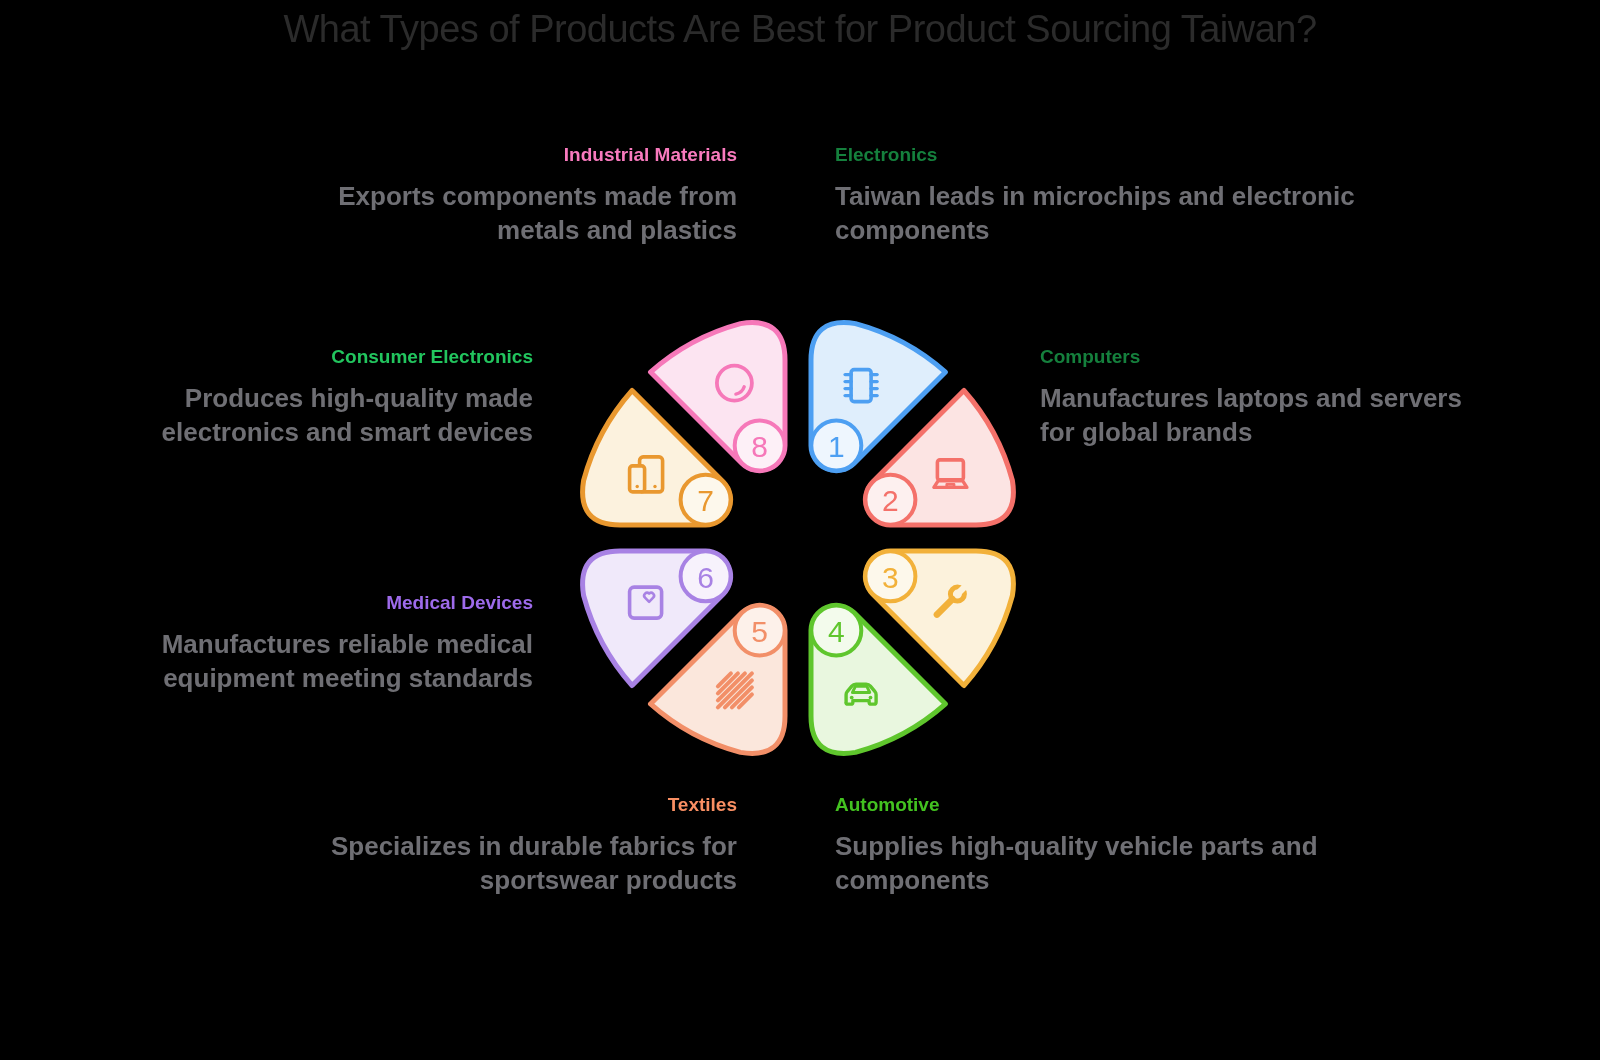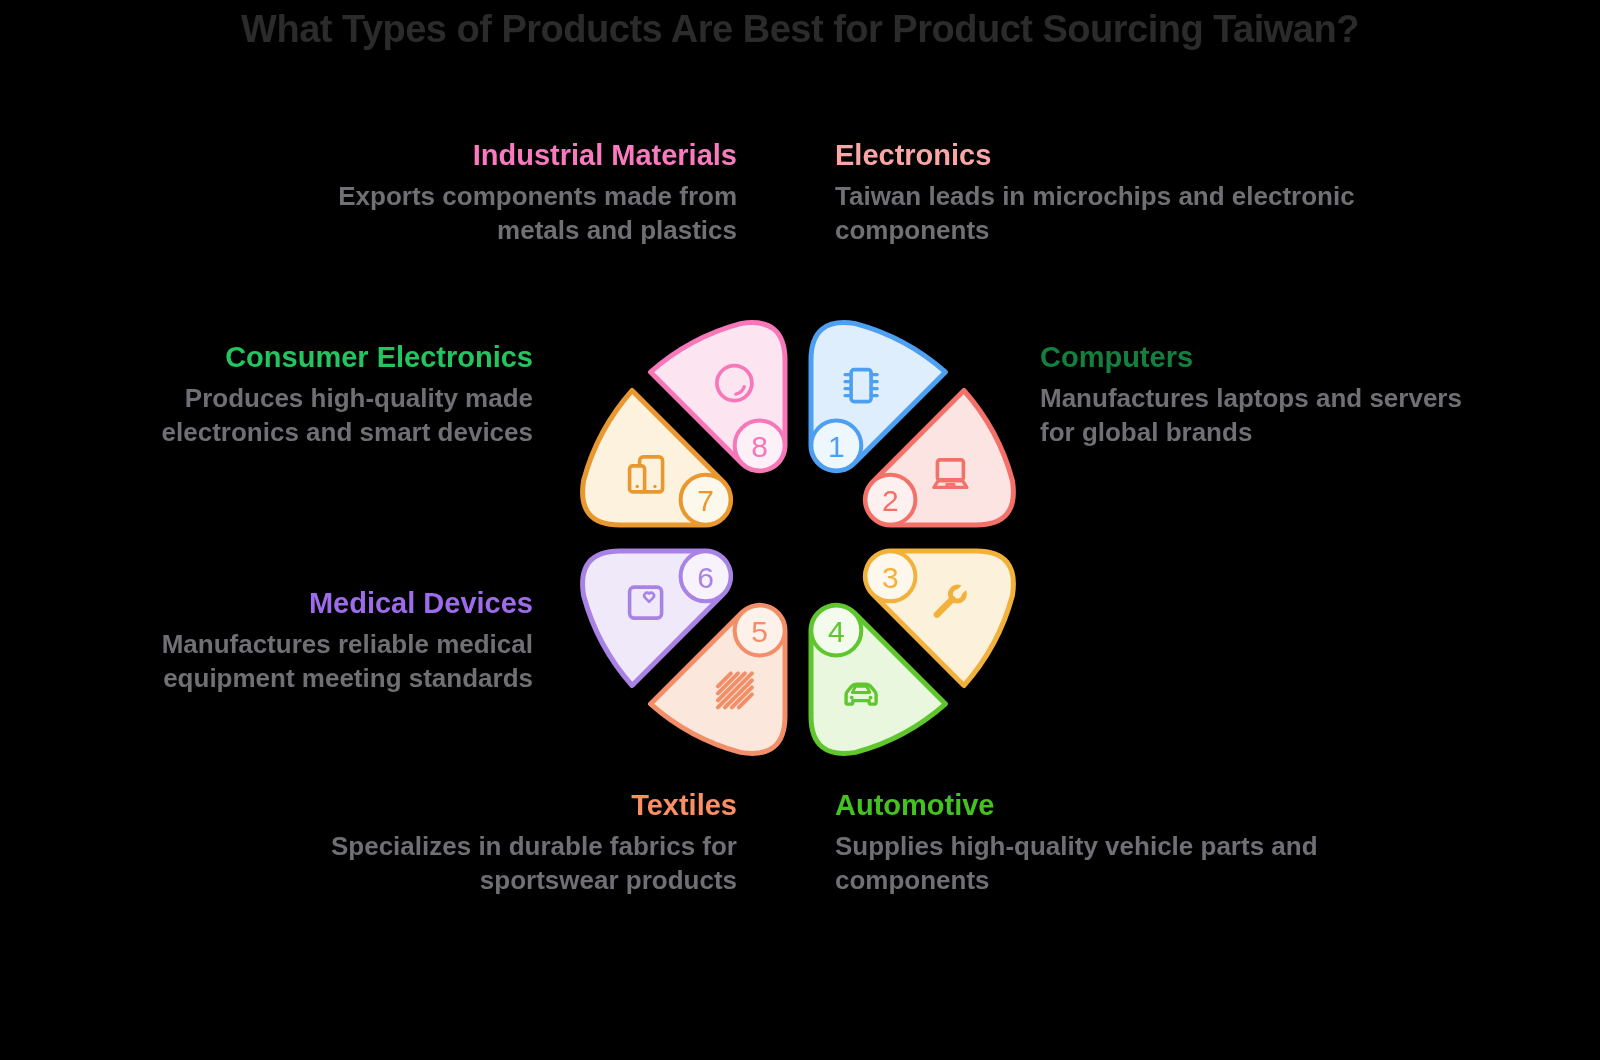--- a/index.html
+++ b/index.html
@@ -1,21 +1,21 @@
 <!DOCTYPE html>
 <html><head>
 <meta charset="utf-8">
 <style>
   html,body{margin:0;padding:0;background:#000;}
   .stage{position:relative;width:1600px;height:1060px;background:#000;overflow:hidden;
          font-family:"Liberation Sans","DejaVu Sans",sans-serif;}
   .title{position:absolute;top:8px;left:16px;width:1568px;text-align:center;
-         font-size:38px;font-weight:700;color:#2b2b2b;letter-spacing:-0.5px;}
+         font-size:38px;font-weight:400;color:#2b2b2b;letter-spacing:-0.5px;}
   .seg-label{position:absolute;}
-  .seg-label h2{margin:0 0 7px 0;font-size:29px;font-weight:700;line-height:34px;}
+  .seg-label h2{margin:0 0 7px 0;font-size:19px;font-weight:700;line-height:34px;}
   .seg-label p{margin:0;font-size:26px;line-height:34px;color:#6f6f74;font-weight:700;}
   .lb0{left:835px;top:138px;width:560px;text-align:left;}
   .lb1{left:1040px;top:340px;width:450px;text-align:left;}
   .lb2{left:1040px;top:586px;width:430px;text-align:left;}
   .lb3{left:835px;top:788px;width:530px;text-align:left;}
   .lb4{right:863px;top:788px;width:470px;text-align:right;}
   .lb5{right:1067px;top:586px;width:420px;text-align:right;}
   .lb6{right:1067px;top:340px;width:420px;text-align:right;}
   .lb7{right:863px;top:138px;width:470px;text-align:right;}
   #wheel{position:absolute;left:538px;top:278px;width:520px;height:520px;}
@@ -97,21 +97,21 @@
         <circle cx="15.6" cy="35.6" r="1.7" fill="#e9982f"></circle>
         <circle cx="33.4" cy="35.6" r="1.7" fill="#e9982f"></circle>
       </g>
       <g transform="translate(-87.1,-176.4)">
         <circle cx="23.5" cy="21.5" r="17.5" fill="none" stroke="#f678b9" stroke-width="3.8"></circle>
         <path d="M25 32.5 a11 11 0 0 0 8.3-7.3" fill="none" stroke="#f678b9" stroke-width="3.4" stroke-linecap="round"></path>
       </g>
     </svg>
 
   <div class="seg-label lb0">
-    <h2 style="color: #fca5a5;">Electronics</h2>
+    <h2 style="color: #15803d;">Electronics</h2>
     <p>Taiwan leads in microchips and electronic components</p>
   </div>
   <div class="seg-label lb1">
     <h2 style="color: #15803d;">Computers</h2>
     <p>Manufactures laptops and servers for global brands</p>
   </div>
   <div class="seg-label lb4">
     <h2 style="color: rgb(249, 143, 99);">Textiles</h2>
     <p>Specializes in durable fabrics for sportswear products</p>
   </div>

